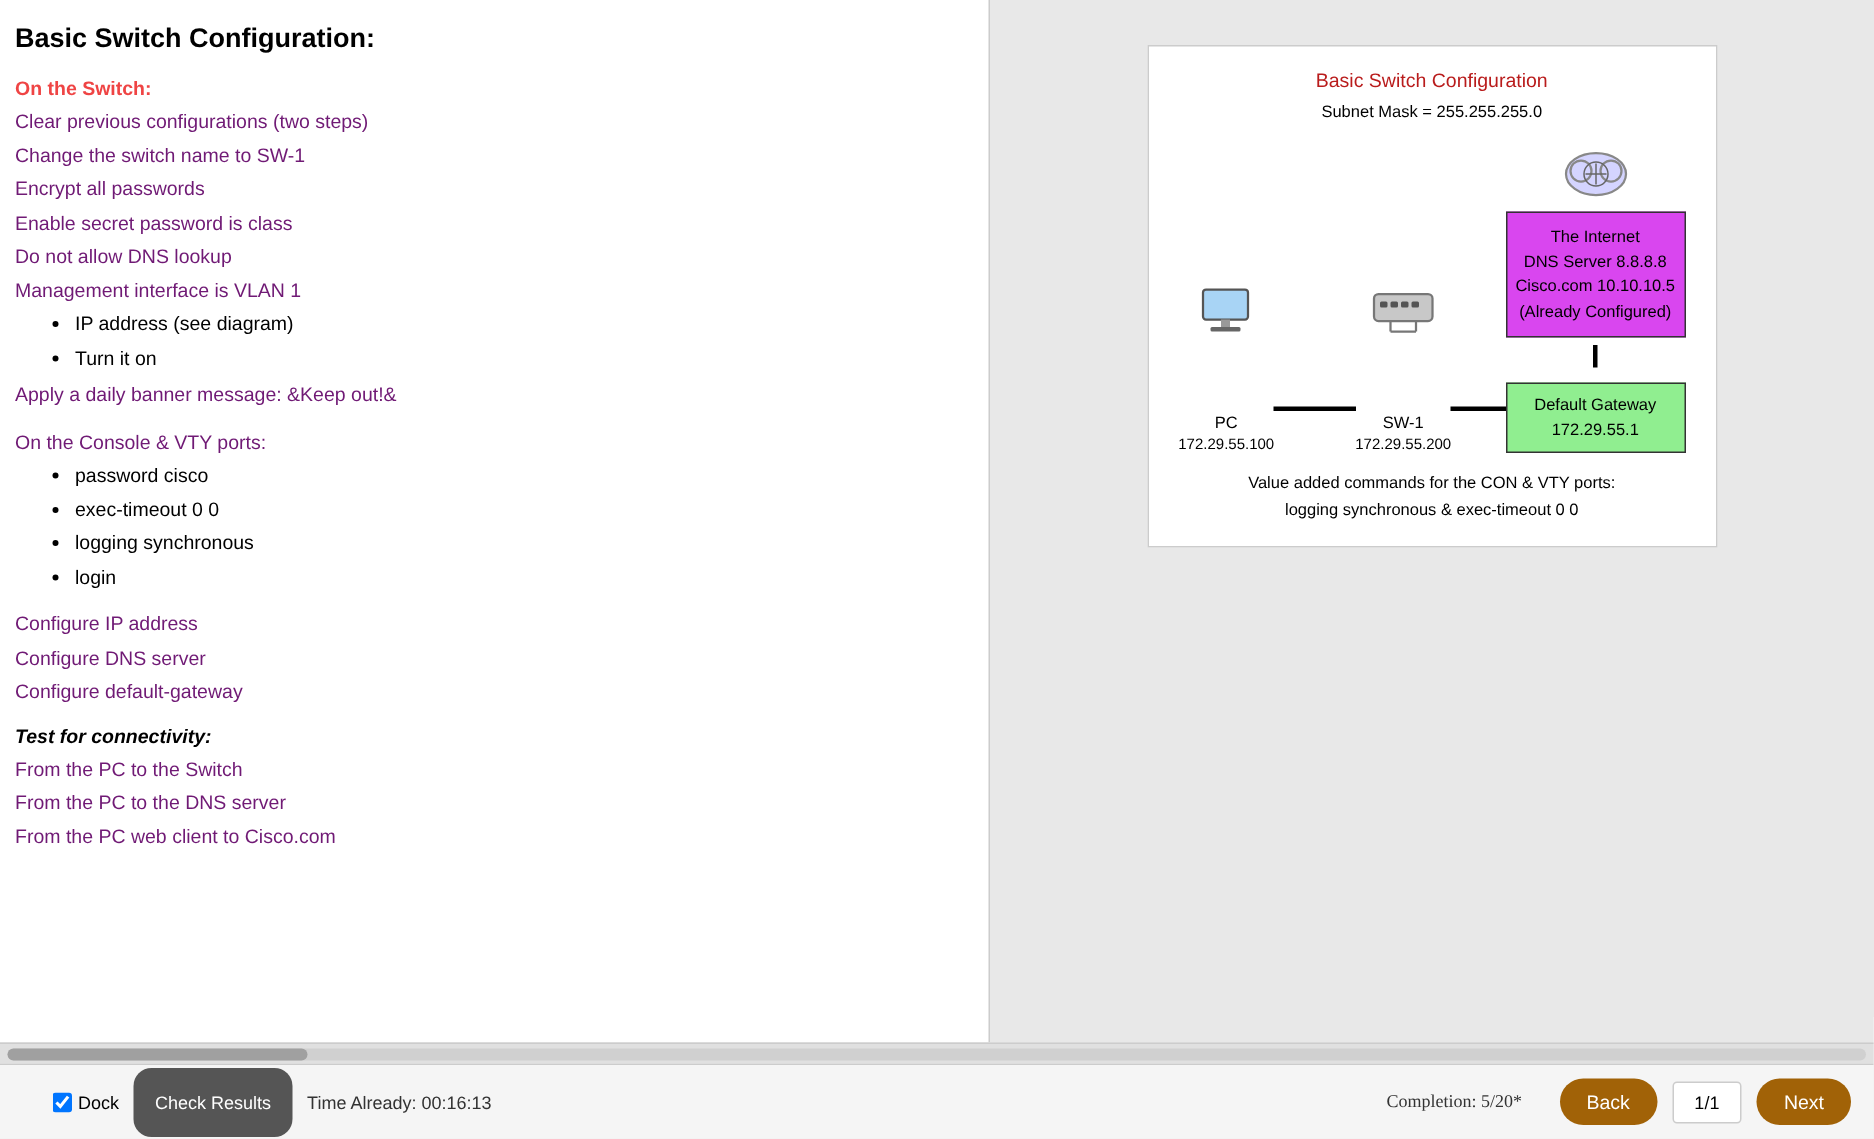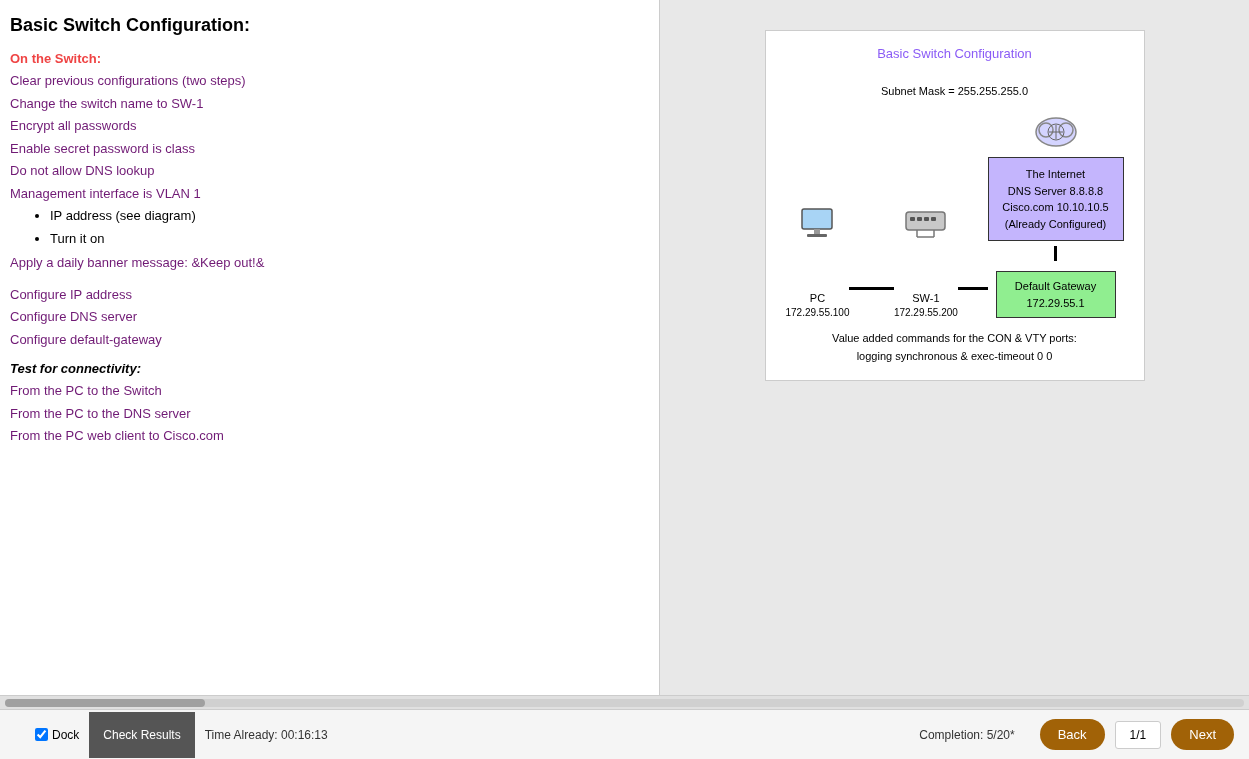--- a/index.html
+++ b/index.html
@@ -88,22 +88,22 @@
       border: 1px solid #ccc;
       padding: 15px 20px;
       position: relative;
       width: 380px;
     }
 
     .diagram-title {
       text-align: center;
       font-size: 13px;
       font-weight: normal;
-      margin-bottom: 24px;
-      color: #8b5cf6;
+      margin-bottom: 8px;
+      color: #b91c1c;
     }
 
     .subnet-label {
       text-align: center;
       font-size: 11px;
       margin-bottom: 15px;
       color: #000;
     }
 
     .device-box {
@@ -128,27 +128,27 @@
       margin-top: 45px;
     }
 
     .device-ip {
       font-size: 10px;
       text-align: center;
       color: #000;
     }
 
     .internet-box {
-      background: #c4b5fd;
+      background: #d946ef;
       border: 1px solid #333;
       padding: 8px 0;
       text-align: center;
       font-size: 11px;
       line-height: 1.5;
-      width: 136px;
+      width: 120px;
     }
 
     .gateway-box {
       background: #90ee90;
       border: 1px solid #333;
       padding: 6px 10px;
       text-align: center;
       font-size: 11px;
       line-height: 1.5;
       width: 120px;
@@ -177,28 +177,29 @@
     .time-elapsed {
       font-size: 12px;
       color: #333;
       flex: 1;
     }
 
     .completion {
       font-size: 12px;
       color: #333;
       margin-right: 15px;
+      font-family: Liberation Serif, serif;
     }
 
     .btn-check-results {
       background: #555;
       color: white;
       border: none;
       padding: 16px 14px;
-      border-radius: 0;
+      border-radius: 12px;
       cursor: pointer;
       font-size: 12px;
     }
 
     .btn-nav {
       background: #a16207;
       color: white;
       border: none;
       padding: 8px 18px;
       border-radius: 20px;
@@ -209,21 +210,20 @@
     .page-indicator {
       background: white;
       border: 1px solid #ccc;
       padding: 6px 14px;
       font-size: 12px;
       border-radius: 3px;
     }
 
     .dock-check {
       display: flex;
-      align-items: center;
       gap: 4px;
       font-size: 12px;
       padding-left: 20px;
     }
 
     .dock-check input[type="checkbox"] {
       cursor: pointer;
     }
 
     
@@ -278,20 +278,29 @@
       <p>Enable secret password is class</p>
       <p>Do not allow DNS lookup</p>
       <p>Management interface is VLAN 1</p>
       <ul>
         <li>IP address (see diagram)</li>
         <li>Turn it on</li>
       </ul>
       <p>Apply a daily banner message: &amp;Keep out!&amp;</p>
     </div>
 
+    <div class="section">
+      <p>On the Console &amp; VTY ports:</p>
+      <ul>
+        <li>password cisco</li>
+        <li>exec-timeout 0 0</li>
+        <li>logging synchronous</li>
+        <li>login</li>
+      </ul>
+    </div>
 
     <div class="section">
       <p>Configure IP address</p>
       <p>Configure DNS server</p>
       <p>Configure default-gateway</p>
     </div>
 
     <div class="section">
       <h3>Test for connectivity:</h3>
       <p>From the PC to the Switch</p>

